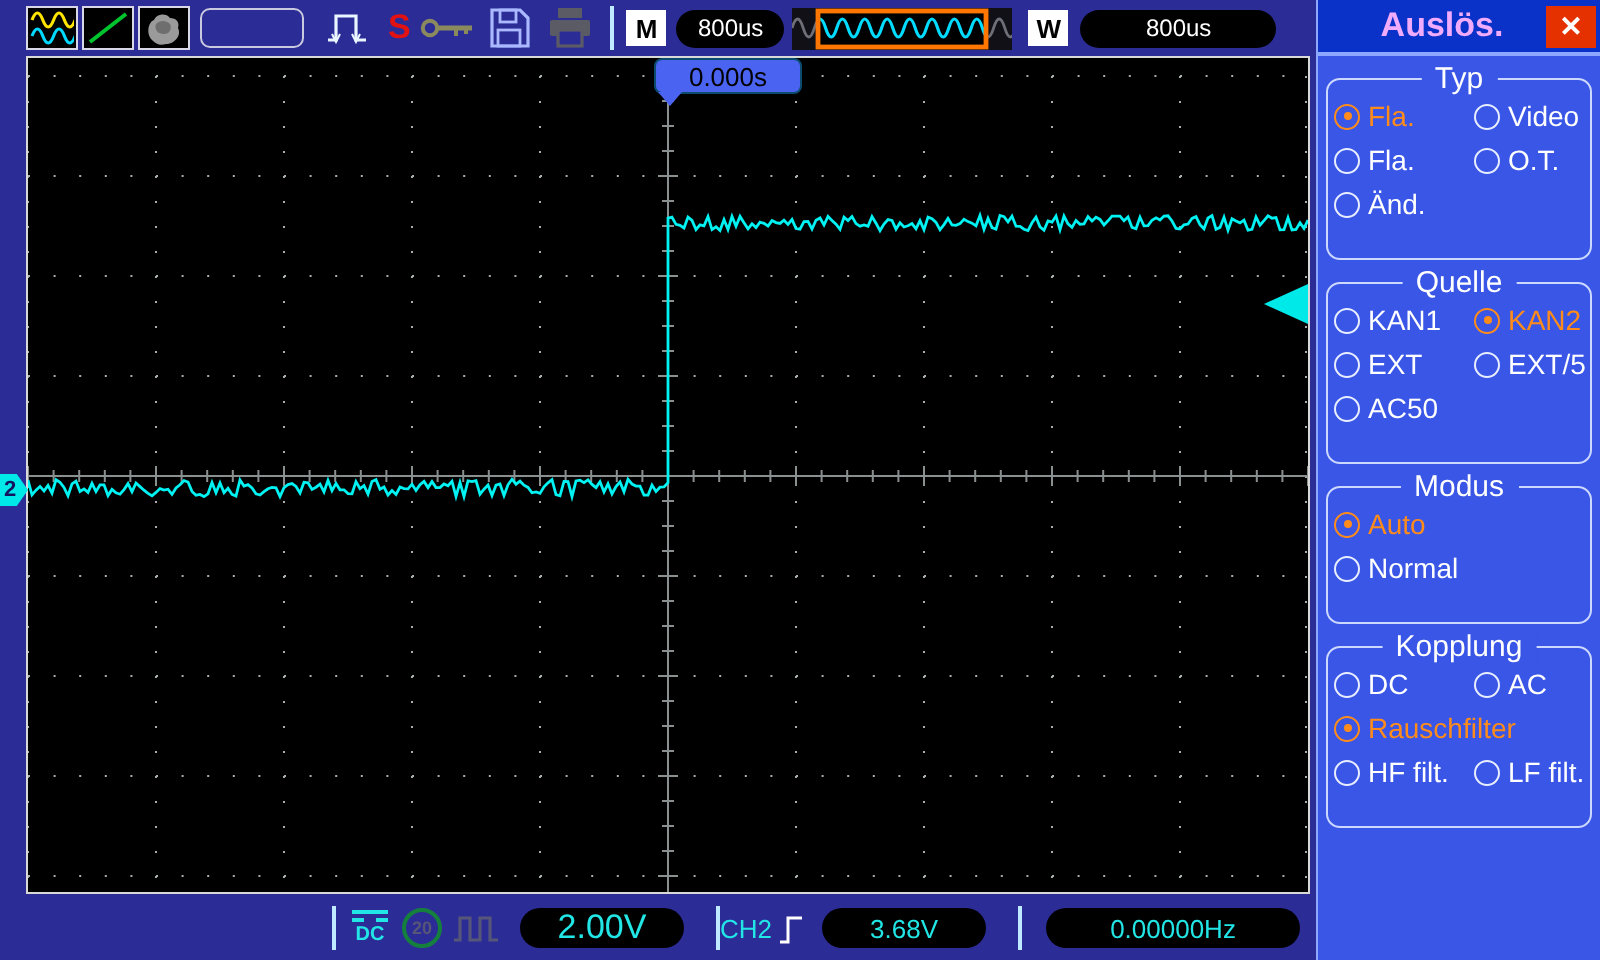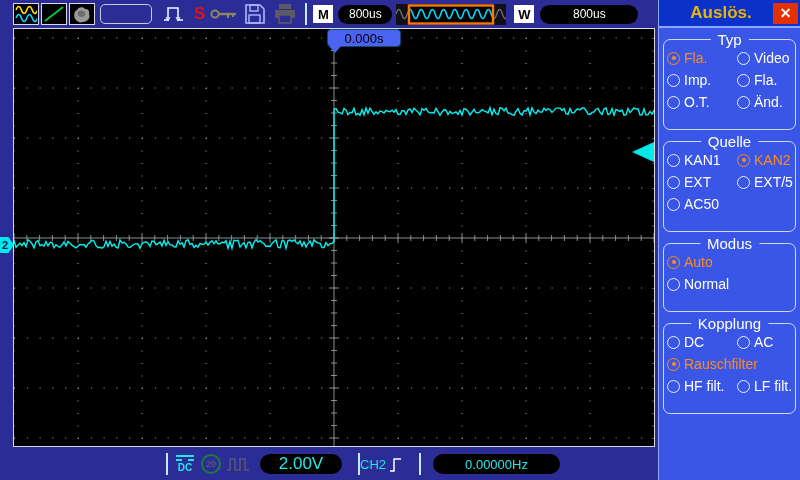--- a/index.html
+++ b/index.html
@@ -37,21 +37,21 @@
     border-left:6px solid transparent;border-right:6px solid transparent;border-top:7px solid #4a63f0;}
   .ch-marker{position:absolute;left:0px;top:237px;width:14px;height:16px;background:#00e9e9;
     clip-path:polygon(0 0,60% 0,100% 50%,60% 100%,0 100%);
     color:#14145e;font-size:11px;font-weight:bold;display:flex;align-items:center;padding-left:2px;
     box-sizing:border-box;z-index:5;}
   
   .sidebar{position:absolute;left:658px;top:0;width:142px;height:480px;background:#3956e6;
     border-left:1px solid #8fa8ff;box-sizing:border-box;}
   .sb-title{height:26px;background:#0a31c8;border-bottom:2px solid #8fa8ff;display:flex;
     align-items:center;position:relative;}
-  .sb-title .t{flex:1;text-align:center;color:#eab308;font-size:17px;font-weight:bold;padding-left:10px;}
+  .sb-title .t{flex:1;text-align:center;color:#f0abfc;font-size:17px;font-weight:bold;padding-left:10px;}
   .sb-close{width:25px;height:21px;background:#e53000;color:#fff;font-size:14px;font-weight:bold;
     display:flex;align-items:center;justify-content:center;margin-right:2px;flex:none;cursor:default;}
   .section{border:1px solid #ccd8ff;border-radius:7px;margin:11px 4px 0 4px;
     padding:7px 3px 16px 3px;position:relative;}
   .section-title{position:absolute;top:-9px;left:50%;transform:translateX(-50%);
     background:#3956e6;padding:0 7px;color:#fff;font-size:15px;white-space:nowrap;line-height:17px;}
   .section-title.pill-title{background:#ff6600;border-radius:9px;color:#fff;padding:0 10px;
     border:1px solid #ffb070;}
   .opts{display:grid;column-gap:0;}
   .opts.cols2{grid-template-columns:56% 44%;}
@@ -1001,26 +1001,20 @@
           <div class="opt">
             <span class="radio">
               <i></i>
             </span>
             <span class="lbl">Video</span>
           </div>
           <div class="opt">
             <span class="radio">
               <i></i>
             </span>
-            <span class="lbl">Imp.</span>
-          </div>
-          <div class="opt">
-            <span class="radio">
-              <i></i>
-            </span>
             <span class="lbl">Fla.</span>
           </div>
           <div class="opt">
             <span class="radio">
               <i></i>
             </span>
             <span class="lbl">O.T.</span>
           </div>
           <div class="opt">
             <span class="radio">
@@ -1138,17 +1132,18 @@
   <div class="pill v1">2.00V</div>
 
   <div class="st-sep" style="margin-left:16px"></div>
 
   <span class="ch-label">CH2</span>
 
   <svg width="14" height="17" viewBox="0 0 14 17" style="margin-left:3px;flex:none">
     <path d="M1,15 h4 V3 h7" fill="none" stroke="#ffffff" stroke-width="1.5"></path>
   </svg>
 
+  <div class="pill v2">3.68V</div>
 
   <div class="st-sep" style="margin-left:16px"></div>
 
   <div class="pill vhz">0.00000Hz</div>
 </div>
 
 </body></html>

